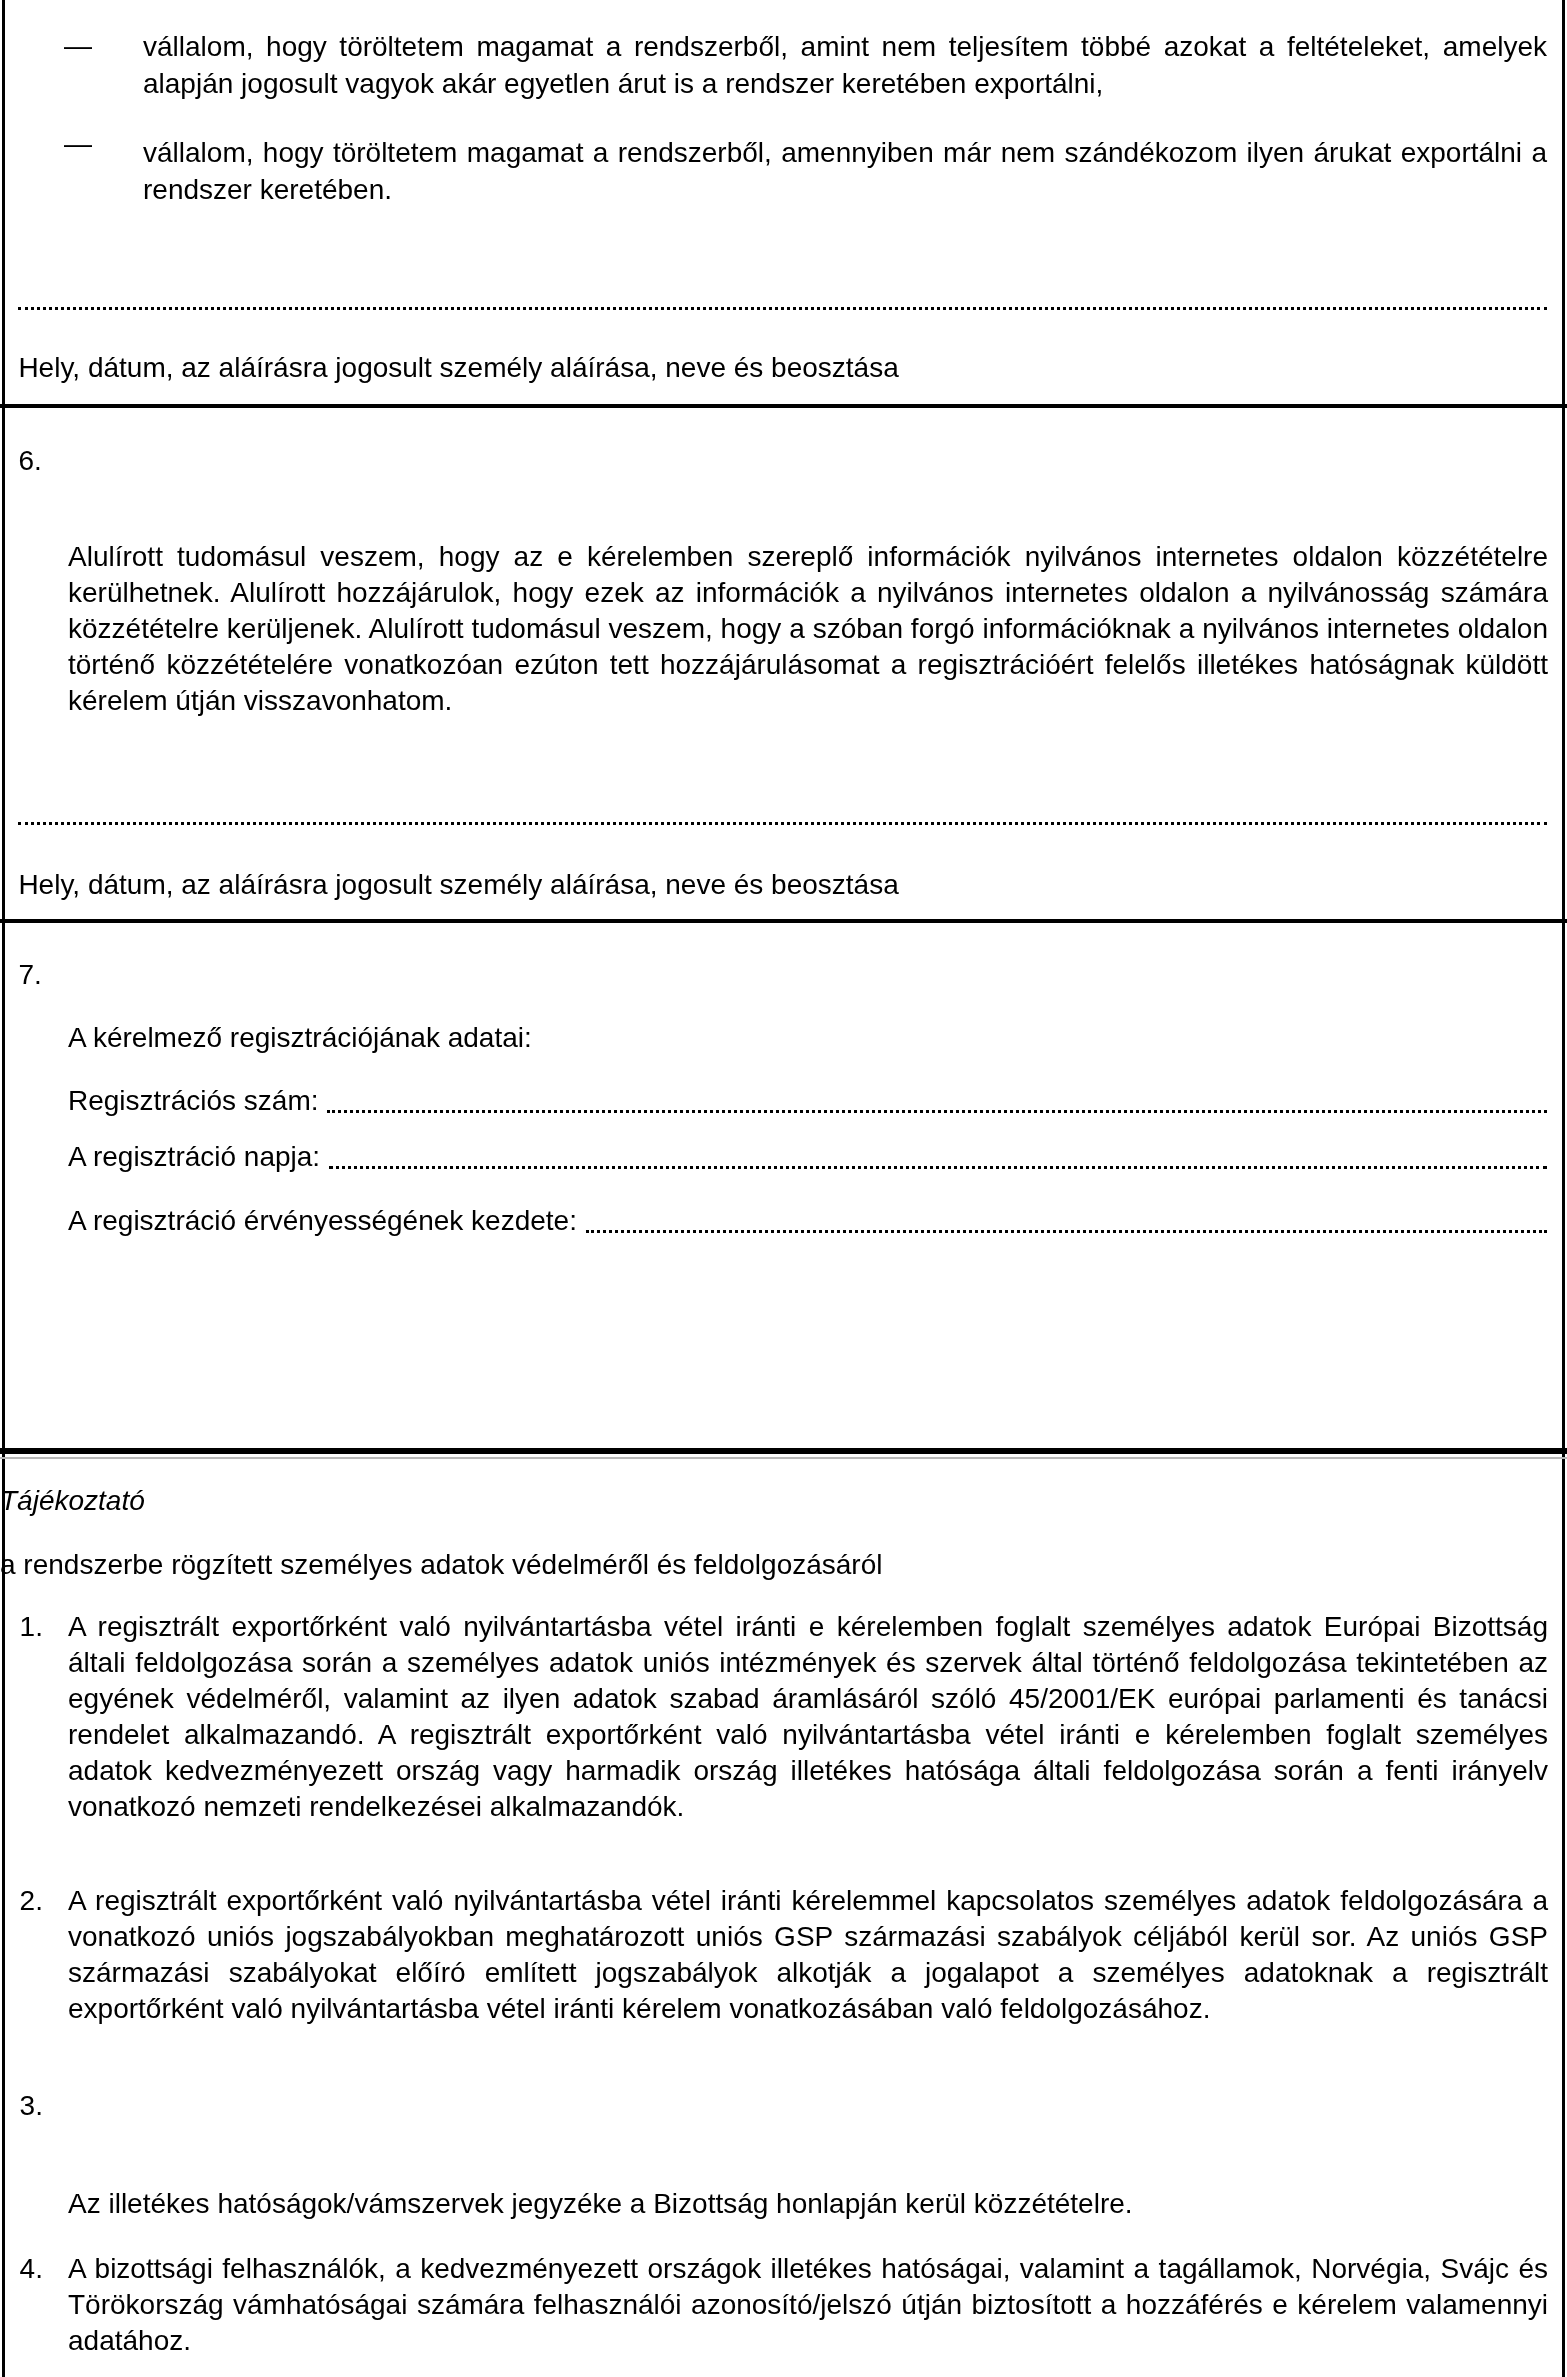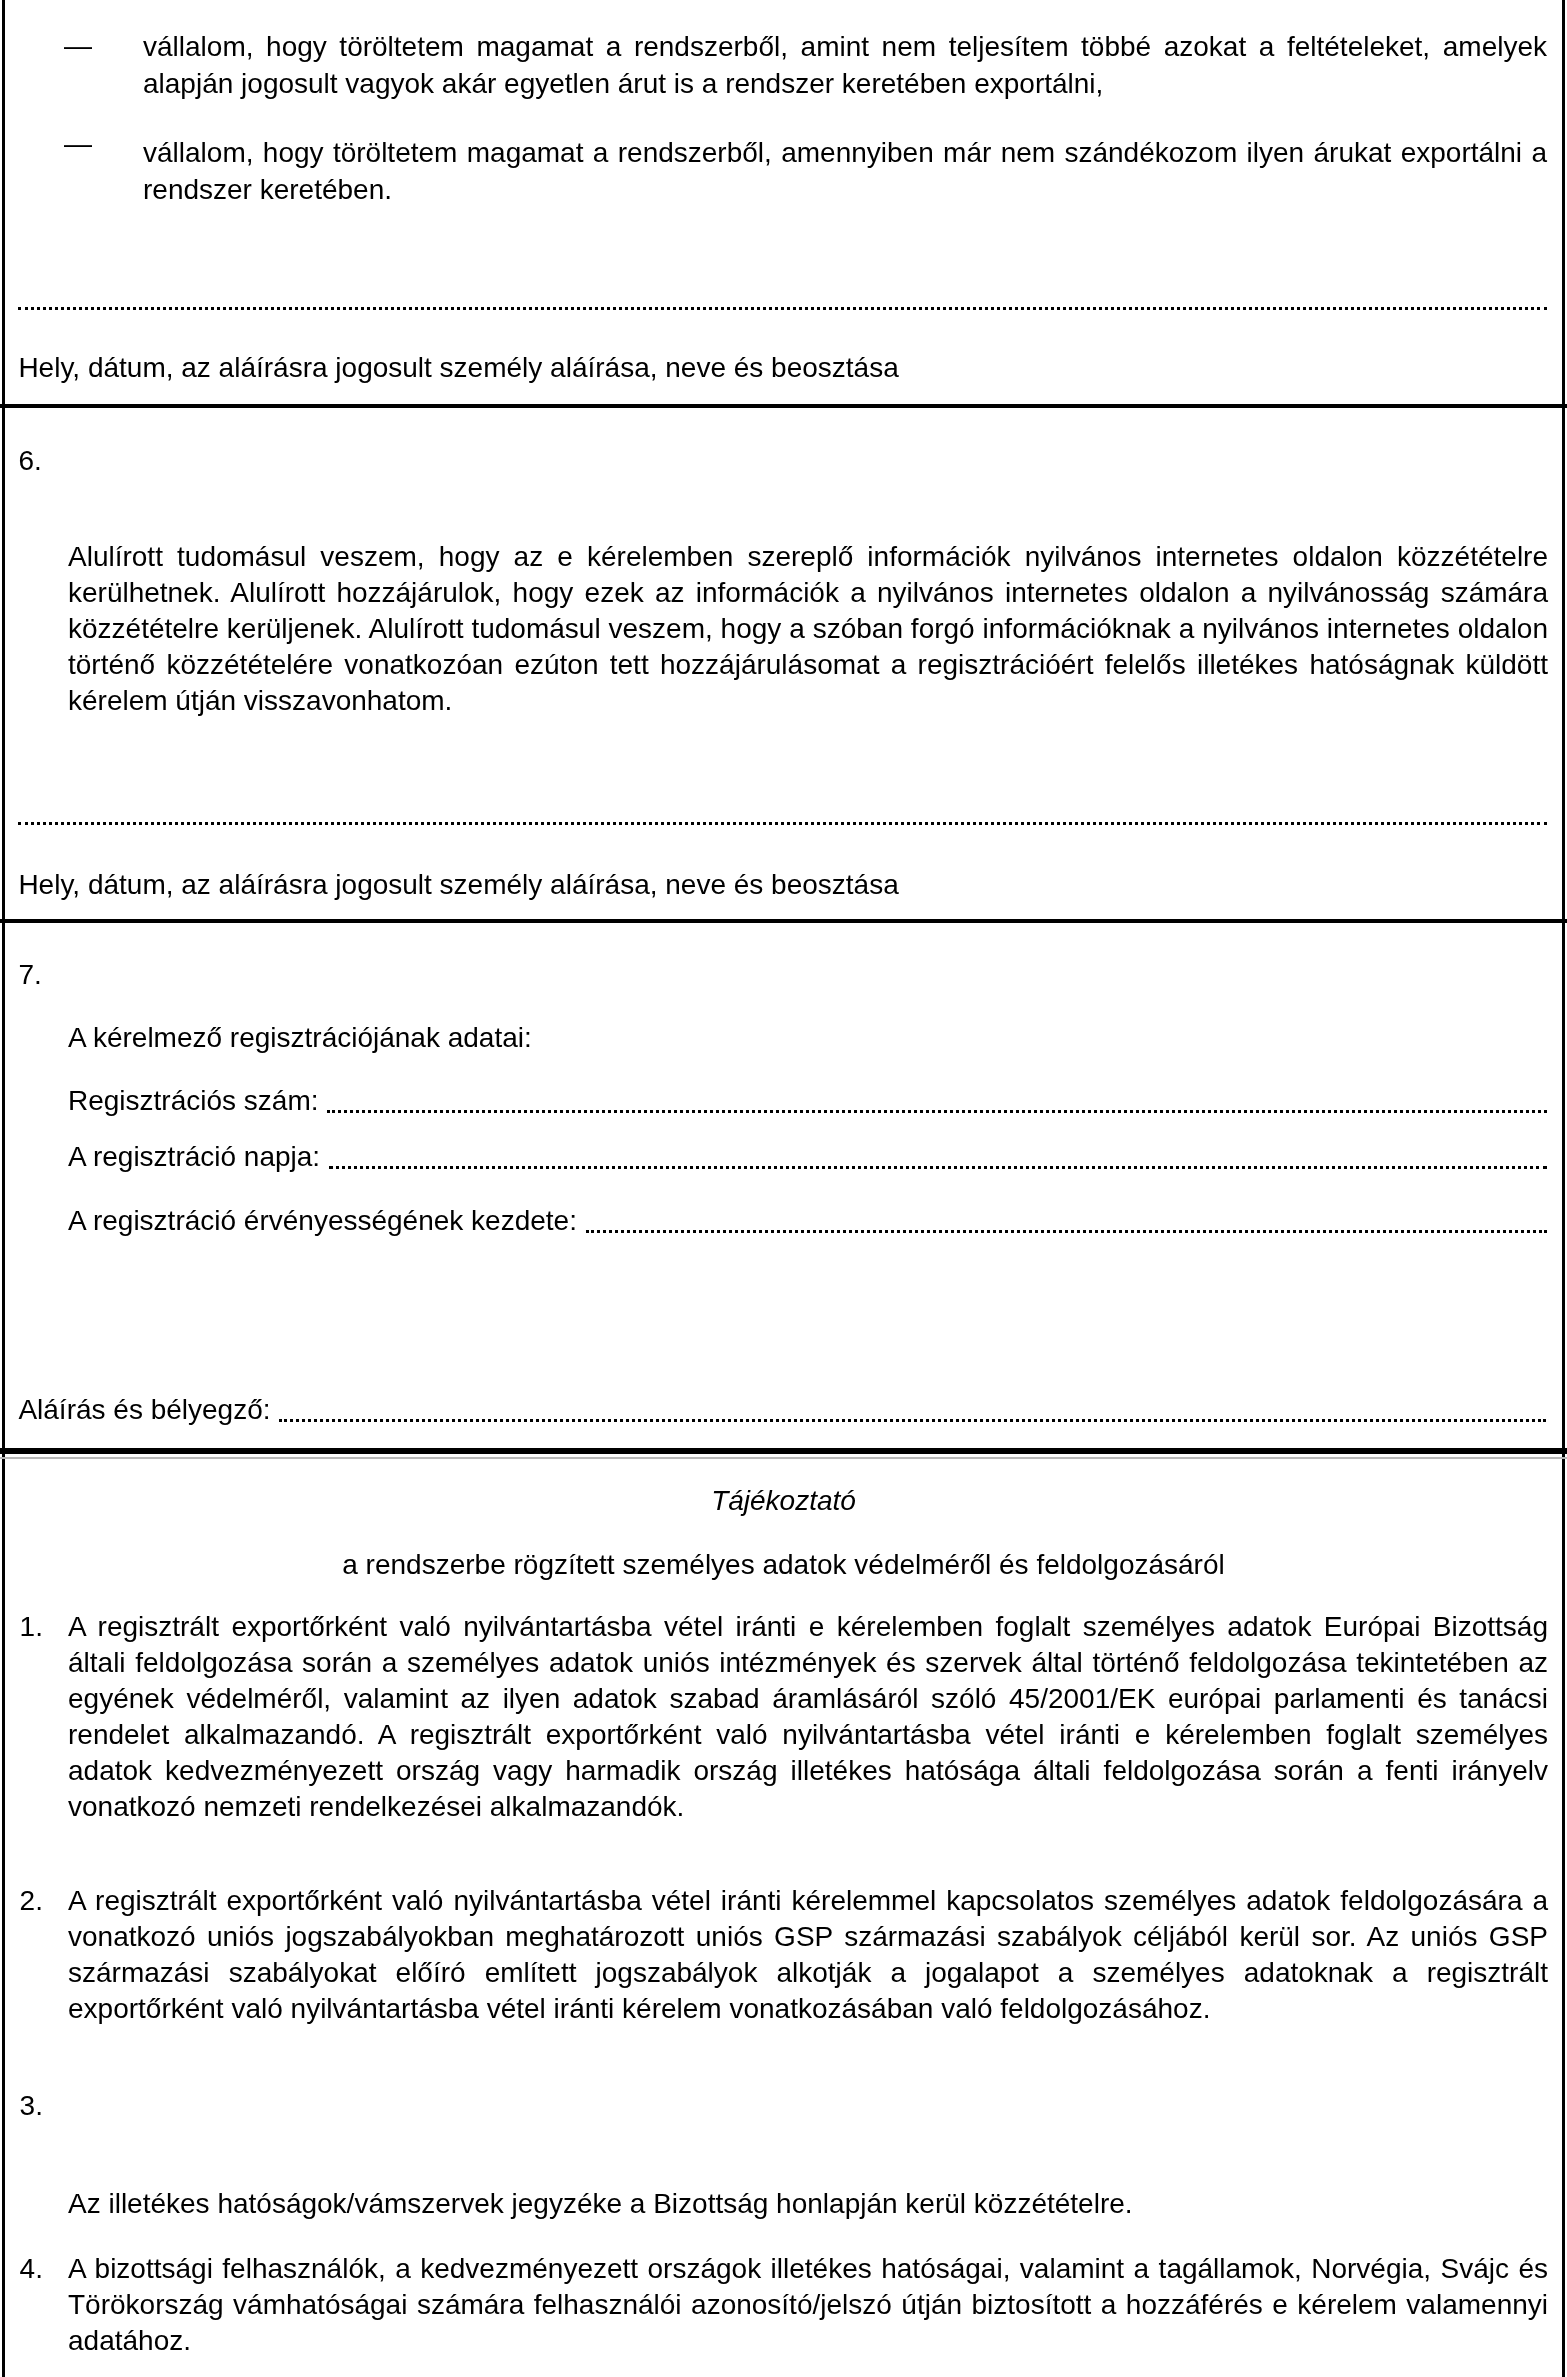--- a/index.html
+++ b/index.html
@@ -30,21 +30,21 @@
 
   .caption { left: 18.4px; width: 1528px; }
 
   .sec-num  { left: 18.4px; }
   .sec-body { left: 68px; width: 1480px; text-align: justify; }
 
   .field-row { left: 68px; width: 1479px; display: flex; align-items: flex-end; }
   .field-row.flush { left: 18.4px; width: 1528px; }
   .leader { flex: 1; border-bottom: 3.1px dotted #000; margin: 0 0 6.1px 8.6px; height: 6.1px; }
 
-  .centered { left: 0; width: 100%; text-align: center; }
+  .centered { left: 0; width: 100%; }
   .italic { font-style: italic; }
 
   .num-col { left: 19.6px; }
   .note-line { left: 68px; width: 1480px; }
 </style>
 </head>
 <body>
 
 <div class="page">
 
@@ -79,24 +79,20 @@
   </div>
   <div class="abs field-row" style="top:1139px;">
     <span>A regisztráció napja:</span>
     <span class="leader"></span>
   </div>
   <div class="abs field-row" style="top:1203px;">
     <span>A regisztráció érvényességének kezdete:</span>
     <span class="leader"></span>
   </div>
 
-  <div class="abs field-row flush" style="top:1392px;">
-    <span>Aláírás és bélyegző:</span>
-    <span class="leader"></span>
-  </div>
 
   <div class="hr-divider" style="top:1448px; height:5.5px;"></div>
   <div class="hr-gray" style="top:1457px;"></div>
 
   <div class="abs centered italic" style="top:1483px;">Tájékoztató</div>
   <div class="abs centered" style="top:1547px;">a rendszerbe rögzített személyes adatok védelméről és feldolgozásáról</div>
 
   <div class="abs num-col" style="top:1609px;">1.</div>
   <div class="abs sec-body" style="top:1609px;">A regisztrált exportőrként való nyilvántartásba vétel iránti e kérelemben foglalt személyes adatok Európai Bizottság általi feldolgozása során a személyes adatok uniós intézmények és szervek által történő feldolgozása tekintetében az egyének védelméről, valamint az ilyen adatok szabad áramlásáról szóló 45/2001/EK európai parlamenti és tanácsi rendelet alkalmazandó. A regisztrált exportőrként való nyilvántartásba vétel iránti e kérelemben foglalt személyes adatok kedvezményezett ország vagy harmadik ország illetékes hatósága általi feldolgozása során a fenti irányelv vonatkozó nemzeti rendelkezései alkalmazandók.</div>
 

